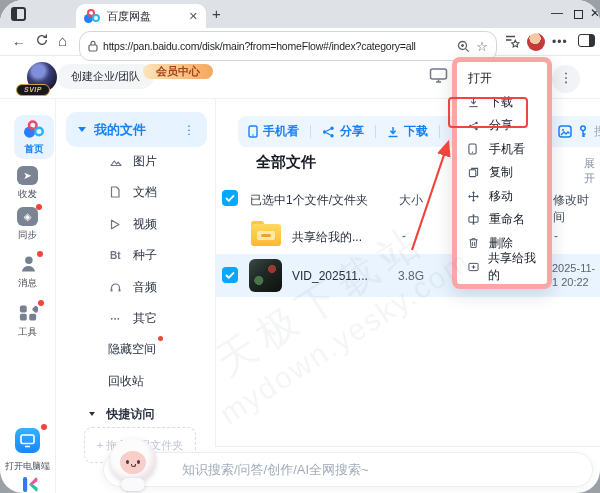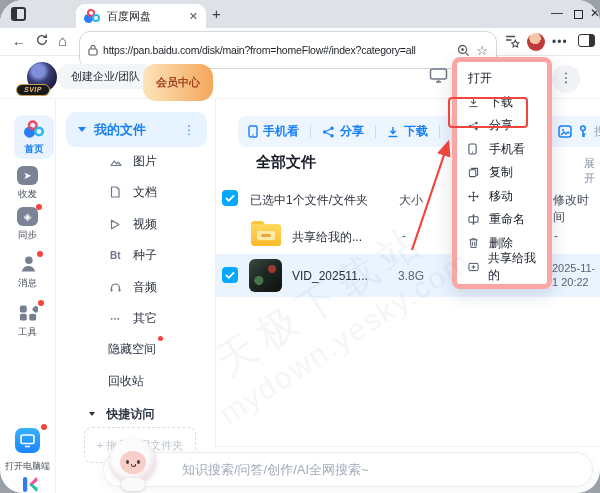--- a/index.html
+++ b/index.html
@@ -18,42 +18,42 @@
   .ws-icon{left:11px;top:7px;width:15px;height:14px;border:2px solid #303338;border-radius:3px;}
   .ws-icon::before{content:"";position:absolute;left:0;top:0;width:4px;height:100%;background:#303338;}
   .tab{left:76px;top:4px;width:130px;height:24px;background:#fff;border-radius:9px 9px 0 0;display:flex;align-items:center;padding:0 8px;}
   .tab-title{font-size:11px;color:#23272e;margin-left:7px;flex:1;white-space:nowrap;overflow:hidden;}
   .tab-close{font-size:11px;color:#54585f;cursor:default;}
   .newtab{left:212px;top:5px;font-size:15px;color:#3a3f46;}
   .win-btn{top:6px;font-size:12px;color:#26292e;}
   .win-max{top:10px;width:9px;height:9px;border:1.3px solid #26292e;}
   .navbar{left:0;top:28px;width:600px;height:28px;background:#fff;border-bottom:1px solid #e8eaed;}
   .navico{font-size:14px;color:#474c52;top:33px;}
-  .addrbar{left:79px;top:31px;width:418px;height:38px;border:1px solid #d3d7dc;border-radius:11px;background:#fff;display:flex;align-items:center;padding:0 8px;}
+  .addrbar{left:79px;top:31px;width:418px;height:30px;border:1px solid #d3d7dc;border-radius:11px;background:#fff;display:flex;align-items:center;padding:0 8px;}
   .url{font-size:10.5px;color:#1d2126;letter-spacing:-0.2px;margin-left:5px;flex:1;white-space:nowrap;overflow:hidden;}
   .addr-ico{color:#5f6368;display:flex;align-items:center;margin-left:6px;}
   .star{font-size:13px;color:#5f6368;}
   .avatar-mini{left:527px;top:33px;width:18px;height:18px;border-radius:50%;background:radial-gradient(circle at 45% 30%,#f4c7a6 0 35%,#c23b3b 36% 75%,#7e1f2d 100%);}
   .dots{left:552px;top:35px;font-size:12px;color:#3f444b;letter-spacing:1px;}
   .split-ico{left:578px;top:34px;width:17px;height:13px;border:1.6px solid #303338;border-radius:3px;}
   .split-ico::before{content:"";position:absolute;right:0;top:0;width:5px;height:100%;background:#303338;}
   
   .pan-logo{position:relative;width:16px;height:14px;display:inline-block;}
   .pan-logo i{position:absolute;border-radius:50%;}
   .pan-logo .c1{left:0;bottom:0;width:9px;height:9px;background:#2a7cf7;}
   .pan-logo .c2{left:3px;top:0;width:8px;height:8px;border:2.4px solid #f0485f;}
   .pan-logo .c3{right:0;bottom:1px;width:8px;height:8px;border:2.4px solid #27b5f5;}
   .reddot{position:absolute;width:6px;height:6px;border-radius:50%;background:#f5443c;}
   .chk{width:16px;height:16px;border-radius:4px;background:var(--brand);display:flex;align-items:center;justify-content:center;}
   
   .hdr-divider{left:0;top:98px;width:600px;height:1px;background:#f0f1f4;}
   .avatar-big{left:27px;top:62px;width:30px;height:30px;border-radius:50%;background:radial-gradient(circle at 38% 30%,#7f8fd9 0 22%,#3a3f77 40%,#18142e 80%,#0c0a1c 100%);}
   .vip-badge{left:16px;top:84px;width:34px;height:12px;background:#17181c;border:1px solid #caa24c;border-radius:6px;color:#e8c06a;font-size:7px;font-weight:bold;font-style:italic;text-align:center;line-height:10px;letter-spacing:0.5px;}
   .pill-gray{left:57px;top:64px;height:25px;padding:0 14px;background:#f3f5f7;border-radius:13px;font-size:11px;color:#232a36;display:flex;align-items:center;}
-  .pill-gold{left:143px;top:64px;height:37px;padding:0 13px;border-radius:13px;background:linear-gradient(90deg,#fde4ba,#f5a75c);font-size:11px;font-weight:bold;color:#a3431c;display:flex;align-items:center;}
+  .pill-gold{left:143px;top:64px;height:15px;padding:0 13px;border-radius:13px;background:linear-gradient(90deg,#fde4ba,#f5a75c);font-size:11px;font-weight:bold;color:#a3431c;display:flex;align-items:center;}
   .monitor-ico{left:429px;top:67px;color:#717a88;}
   .kebab{left:552px;top:65px;width:28px;height:28px;border-radius:50%;background:#f1f3f6;color:#3c4250;font-size:13px;text-align:center;line-height:26px;}
   
   .rail-divider{left:55px;top:98px;width:1px;height:395px;background:#f0f1f4;}
   .rail-item{width:55px;text-align:center;}
   .rail-label{font-size:9.5px;color:#454c59;display:block;margin-top:3px;}
   .rail-home{left:14px;top:115px;width:40px;height:44px;background:#e8f3ff;border-radius:9px;text-align:center;padding-top:7px;}
   .rail-home .rail-label{color:var(--link);font-weight:bold;}
   .sq-ico{display:inline-block;width:21px;height:19px;border-radius:6px;background:var(--railgray);color:#fff;text-align:center;line-height:19px;font-size:10px;}
   

